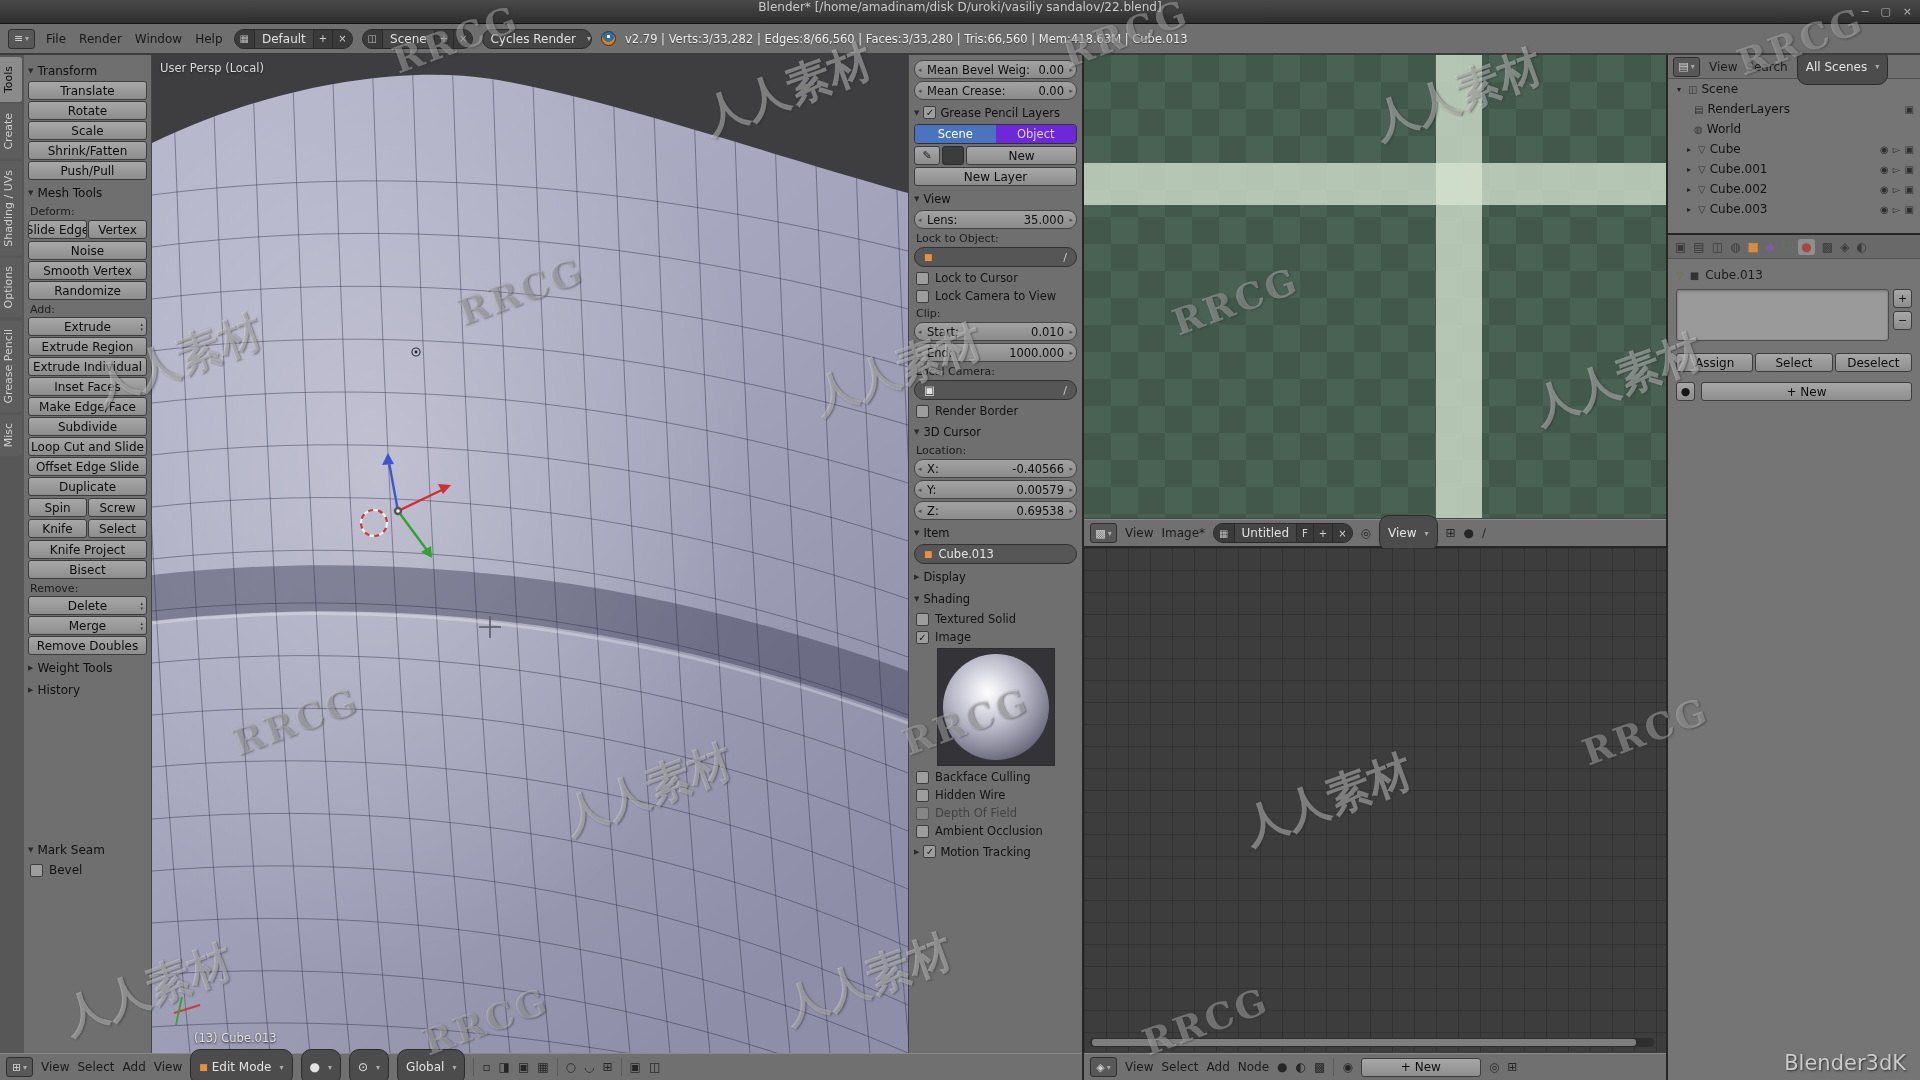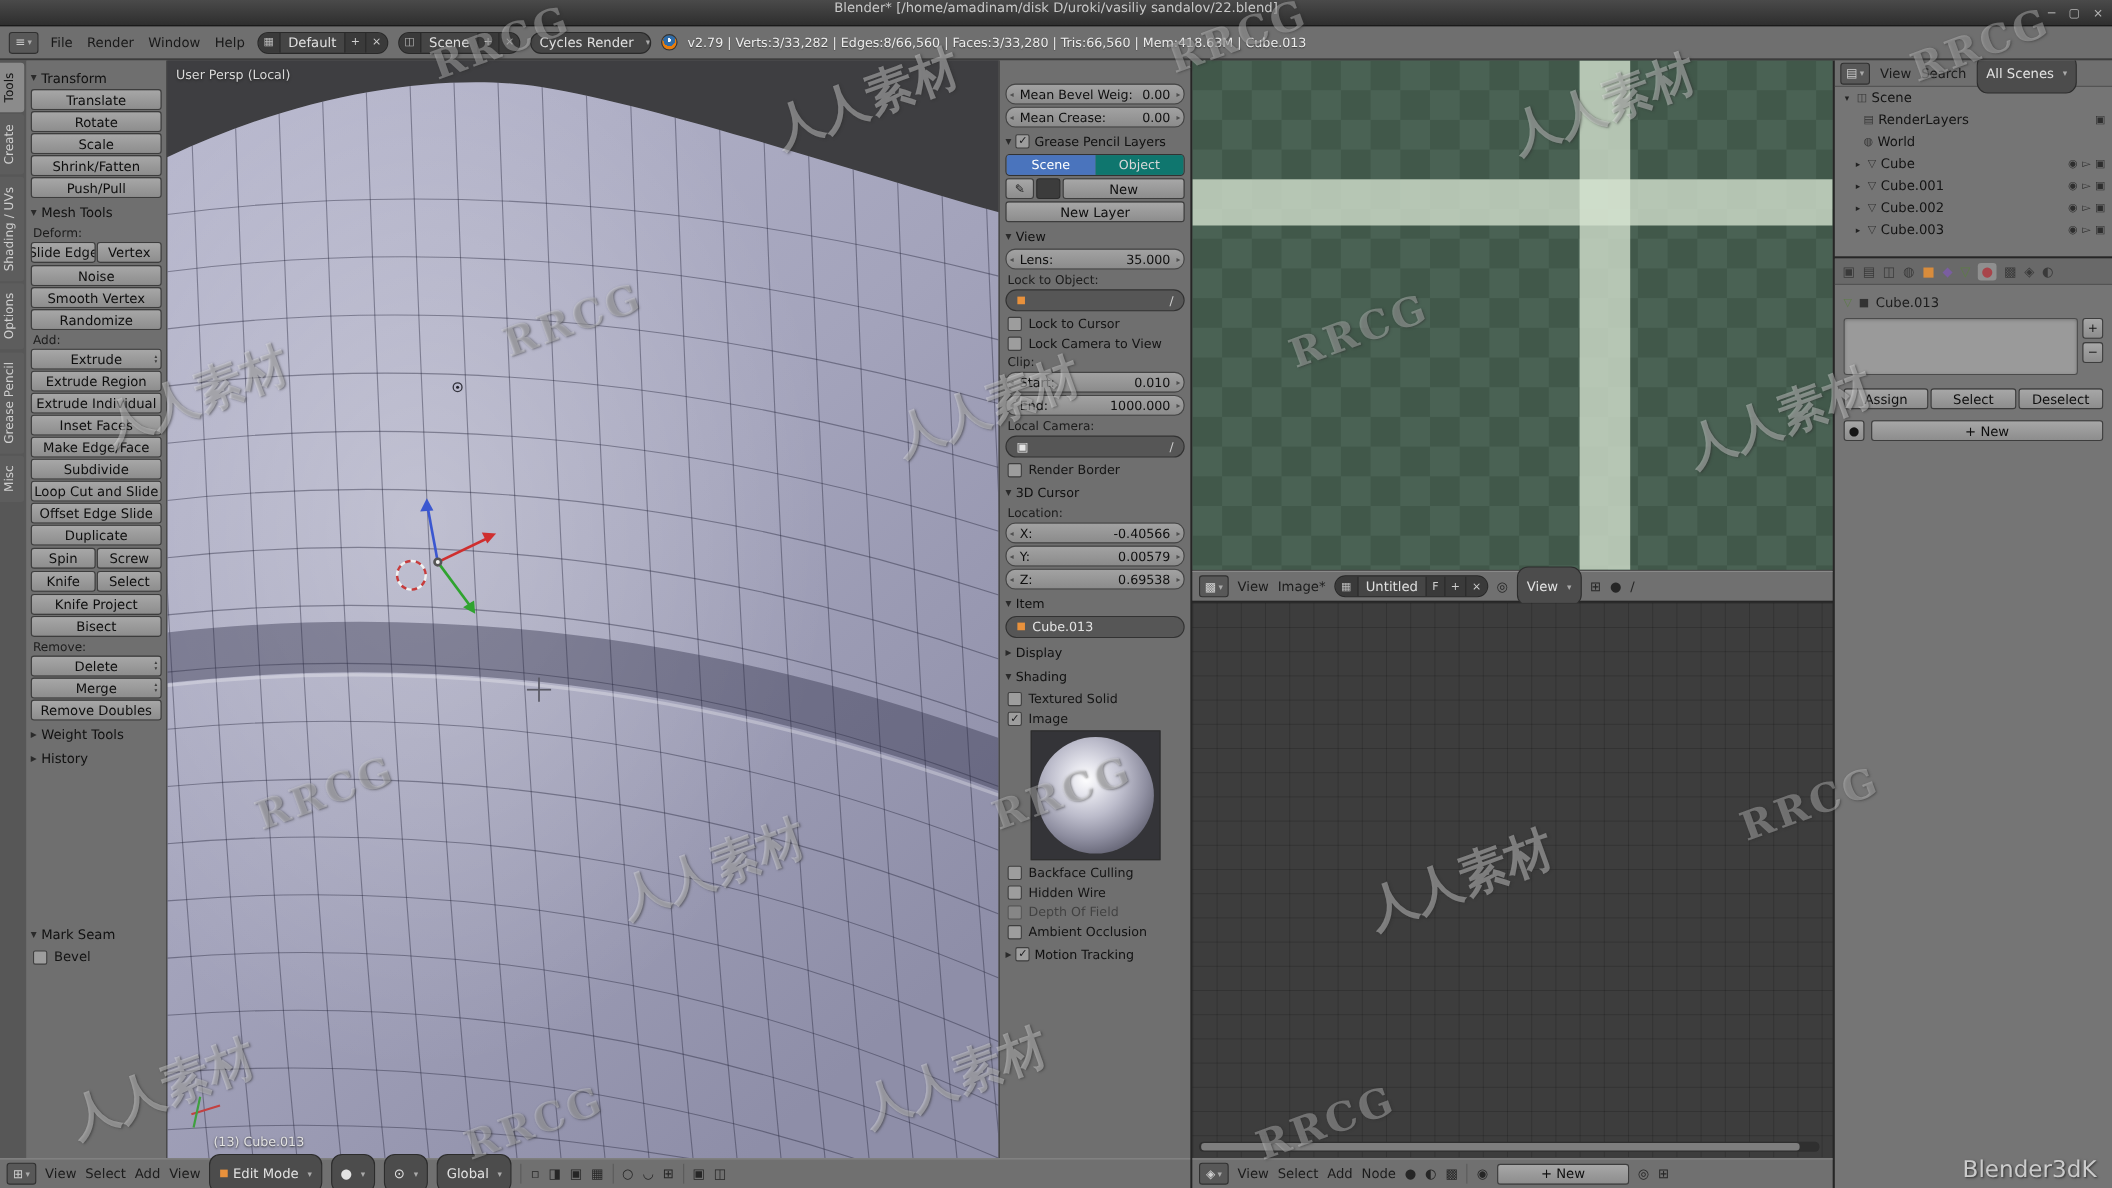--- a/index.html
+++ b/index.html
@@ -42,38 +42,38 @@
 .slabel{font-size:11px;color:#1c1c1c;margin:3px 0 1px 2px}
 .spin{position:relative}
 .spin::after{content:"▴\A▾";white-space:pre;font-size:5px;line-height:5px;position:absolute;right:3px;top:50%;transform:translateY(-50%);color:#3a3a3a}
 #markseam{position:absolute;left:4px;right:4px;top:782px}
 
 #canvas{position:absolute;left:152px;top:0;width:756px;height:998px;background:#3e3e41;overflow:hidden}
 .vp-label{position:absolute;left:8px;top:6px;color:#dadada;font-size:11.5px;text-shadow:0 1px 2px #222}
 .vp-obj{position:absolute;left:42px;bottom:8px;color:#e2e2e2;font-size:11.5px;text-shadow:0 1px 2px #222}
 
 #npanel{position:absolute;left:908px;top:0;width:174px;height:998px;background:#6f6f6f;border-left:1px solid #464646;
-  padding:19px 5px;overflow:hidden;font-size:11.5px}
+  padding:3px 5px;overflow:hidden;font-size:11.5px}
 .nf{position:relative;height:19px;background:linear-gradient(#a2a2a2,#8b8b8b);border:1px solid #454545;border-radius:9px;
   display:flex;align-items:center;justify-content:space-between;padding:0 12px;margin:2px 0;color:#0f0f0f}
 .nf::before{content:"◂";position:absolute;left:3px;font-size:7px;color:#4f4f4f;top:50%;transform:translateY(-50%)}
 .nf::after{content:"▸";position:absolute;right:3px;font-size:7px;color:#4f4f4f;top:50%;transform:translateY(-50%)}
 .chk{display:flex;align-items:center;gap:6px;margin:4px 0 4px 2px;color:#141414}
 .chk.dim{opacity:.5}
 .box{width:13px;height:13px;background:#9d9d9d;border:1px solid #3e3e3e;border-radius:2px;flex:none;
   display:flex;align-items:center;justify-content:center}
 .box.on::after{content:"✓";font-size:10px;font-weight:bold;color:#17171a}
 .idf{display:flex;align-items:center;gap:6px;height:20px;background:#565656;border:1px solid #323232;border-radius:10px;
   color:#e4e4e4;padding:0 9px;margin:2px 0;overflow:hidden}
 .oc{color:#e8913c;font-size:9px}
 .eyed{margin-left:auto;color:#cfcfcf;font-size:11px}
 .tabs2{display:flex;height:20px;margin:2px 0;border:1px solid #323232;border-radius:4px;overflow:hidden}
 .tabs2 .t{flex:1;display:flex;align-items:center;justify-content:center}
 .t.on{background:#4a74bd;color:#fff}
-.t.off{background:#0f766e;color:#d8d8d8}
+.t.off{background:#6d28d9;color:#d8d8d8}
 .rowflex{display:flex;gap:2px;margin:2px 0}
 .rowflex .btn{margin:0}
 .icobtn{width:26px;height:19px;background:linear-gradient(#a7a7a7,#8d8d8d);border:1px solid #3d3d3d;border-radius:3px;
   display:flex;align-items:center;justify-content:center;font-size:11px;color:#1a1a1a;flex:none}
 .swatch{width:22px;height:19px;background:#3c3c3c;border:1px solid #2c2c2c;border-radius:3px;flex:none}
 .flex1{flex:1}
 .matcap{width:118px;height:118px;margin:4px auto;background:#343438;border:1px solid #2c2c2c;display:flex;align-items:center;justify-content:center}
 .matcap .ball{width:106px;height:106px;border-radius:50%;
   background:radial-gradient(circle at 42% 36%,#ffffff 0%,#e4e4ec 16%,#bcbccb 38%,#8e8ea0 60%,#606070 80%,#44444e 100%)}
 

